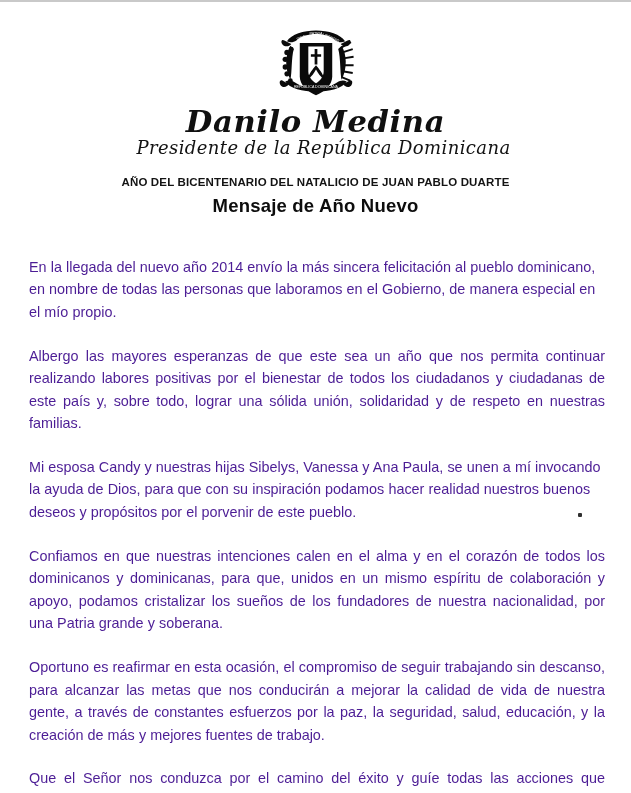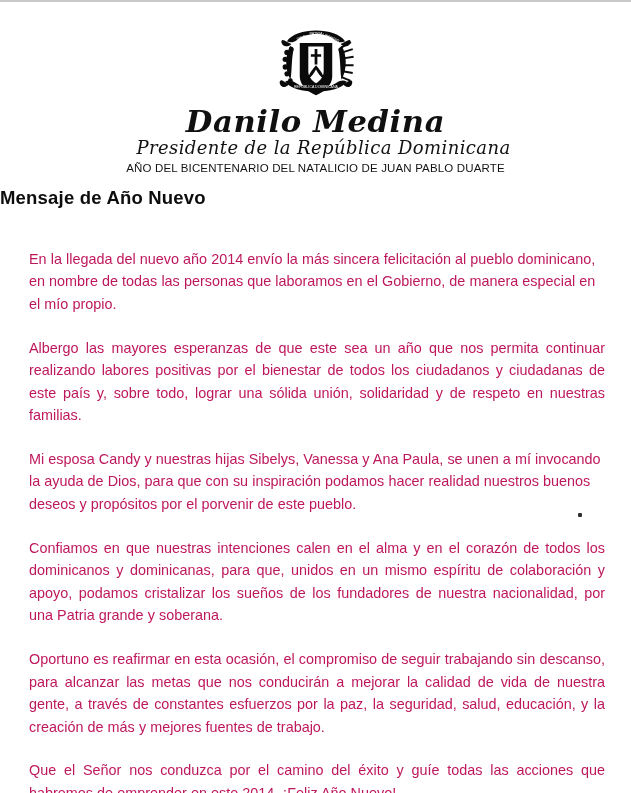--- a/index.html
+++ b/index.html
@@ -62,49 +62,49 @@
     font-size: 18px;
     line-height: 1.12;
     letter-spacing: 0.4px;
     color: #121212;
     margin-top: 1px;
     padding-left: 16px;
   }
 
   .bicentenario {
     font-family: "Liberation Sans", sans-serif;
-    font-weight: 400;
+    font-weight: 700;
     font-size: 11.5px;
     letter-spacing: 0.15px;
     color: #131313;
-    margin-top: 4px;
+    margin-top: 18px;
     white-space: nowrap;
   }
 
   .doc-heading {
     font-family: "Liberation Sans", sans-serif;
     font-weight: 700;
     font-size: 18.5px;
     letter-spacing: 0.2px;
     color: #0d0d0d;
-    text-align: left;
-    margin-top: 13px;
+    text-align: center;
+    margin-top: 7px;
   }
 
   
   .body-copy {
     margin: 0;
     padding: 26px 26px 0 29px;
   }
 
   .para {
     font-family: "Liberation Sans", sans-serif;
     font-size: 14.4px;
     line-height: 22.6px;
-    color: #be185d;
+    color: #4c1d95;
     margin: 0 0 21px 0;
     text-align: justify;
     text-justify: inter-word;
     word-spacing: 0.1px;
   }
   .para.flush { text-align: left; }
 
   
   .speck {
     position: absolute;

